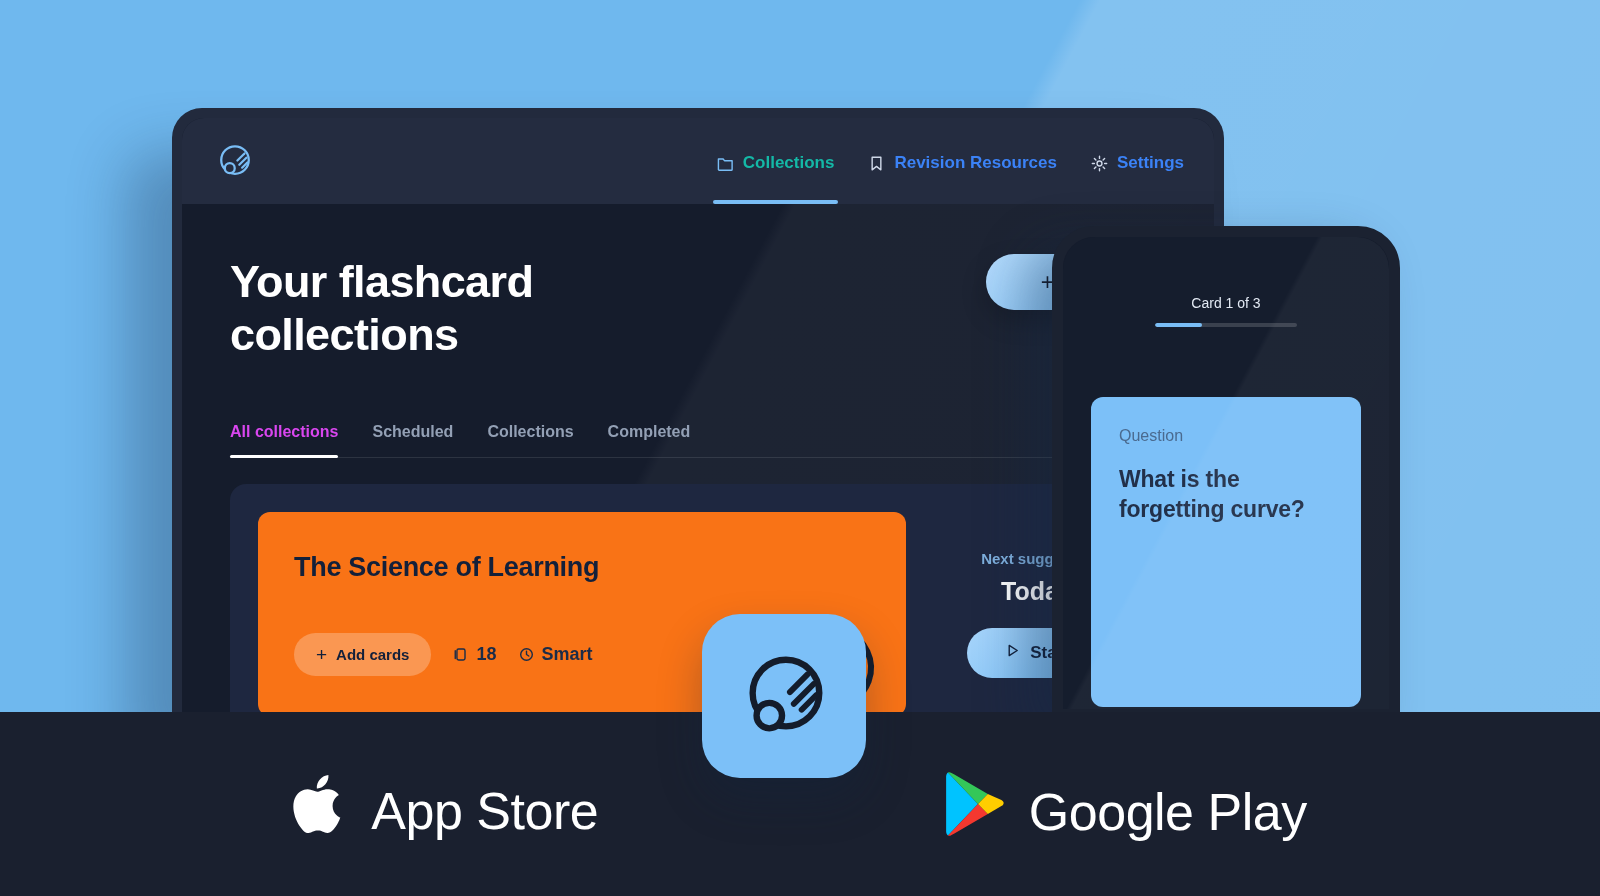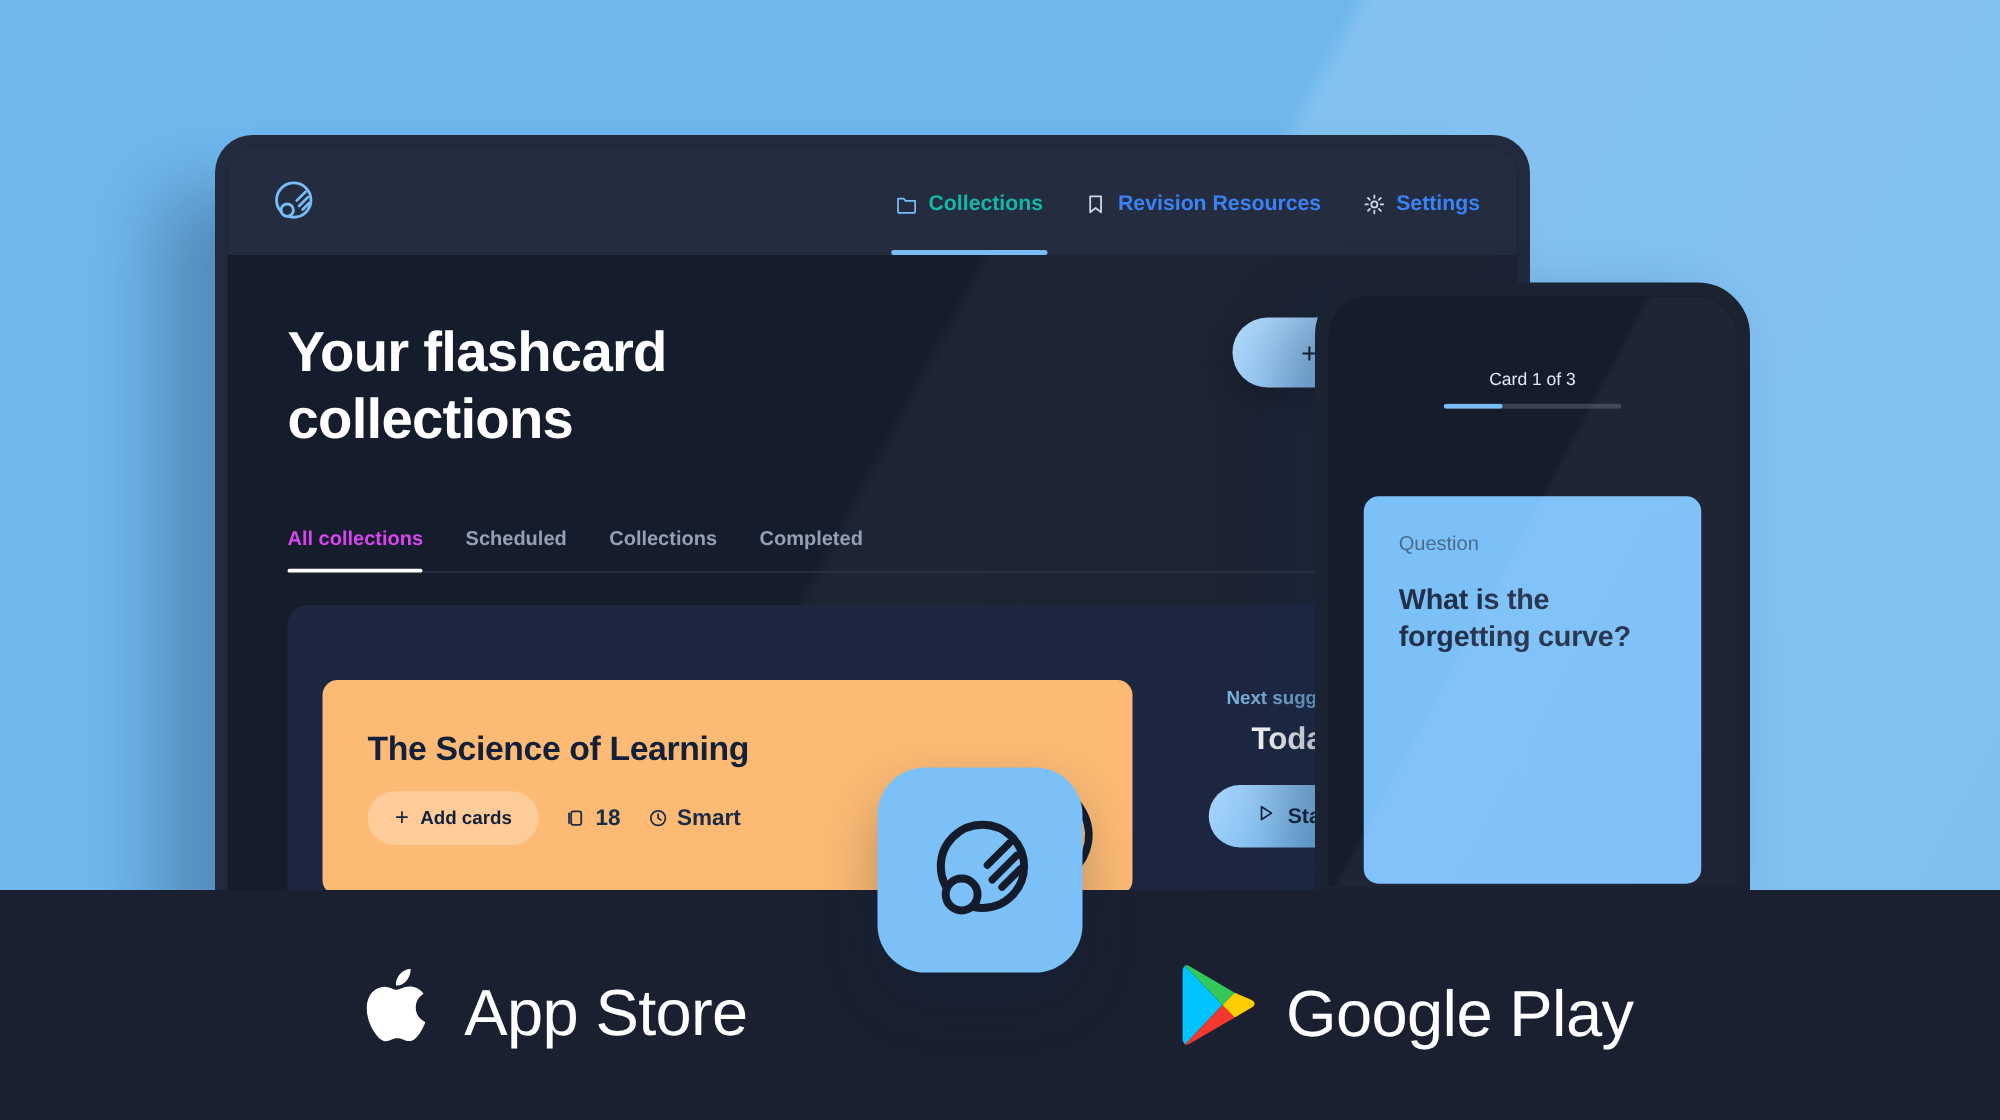--- a/index.html
+++ b/index.html
@@ -125,26 +125,25 @@
     margin-top: 26px; margin-right: 48px;
     background: #1e2740;
     border-radius: 16px 16px 0 0;
     padding: 28px;
     height: 260px;
     display: flex;
     position: relative;
   }
   .collection-card {
     width: 648px;
-    background: #fdba74;
+    background: #f97316;
     border-radius: 12px;
     padding: 40px 36px;
     display: flex; flex-direction: column; justify-content: space-between;
     position: relative;
-    margin-top: 32px;
   }
   .coll-title { color: #13203a; font-size: 27px; font-weight: 700; letter-spacing: -.3px; }
   .coll-meta { display: flex; align-items: center; gap: 22px; }
   .addcards {
     display: flex; align-items: center; gap: 9px;
     background: rgba(255,255,255,.26);
     color: #13203a; font-size: 15px; font-weight: 700;
     border: none; border-radius: 22px;
     padding: 12px 22px; cursor: pointer;
   }

